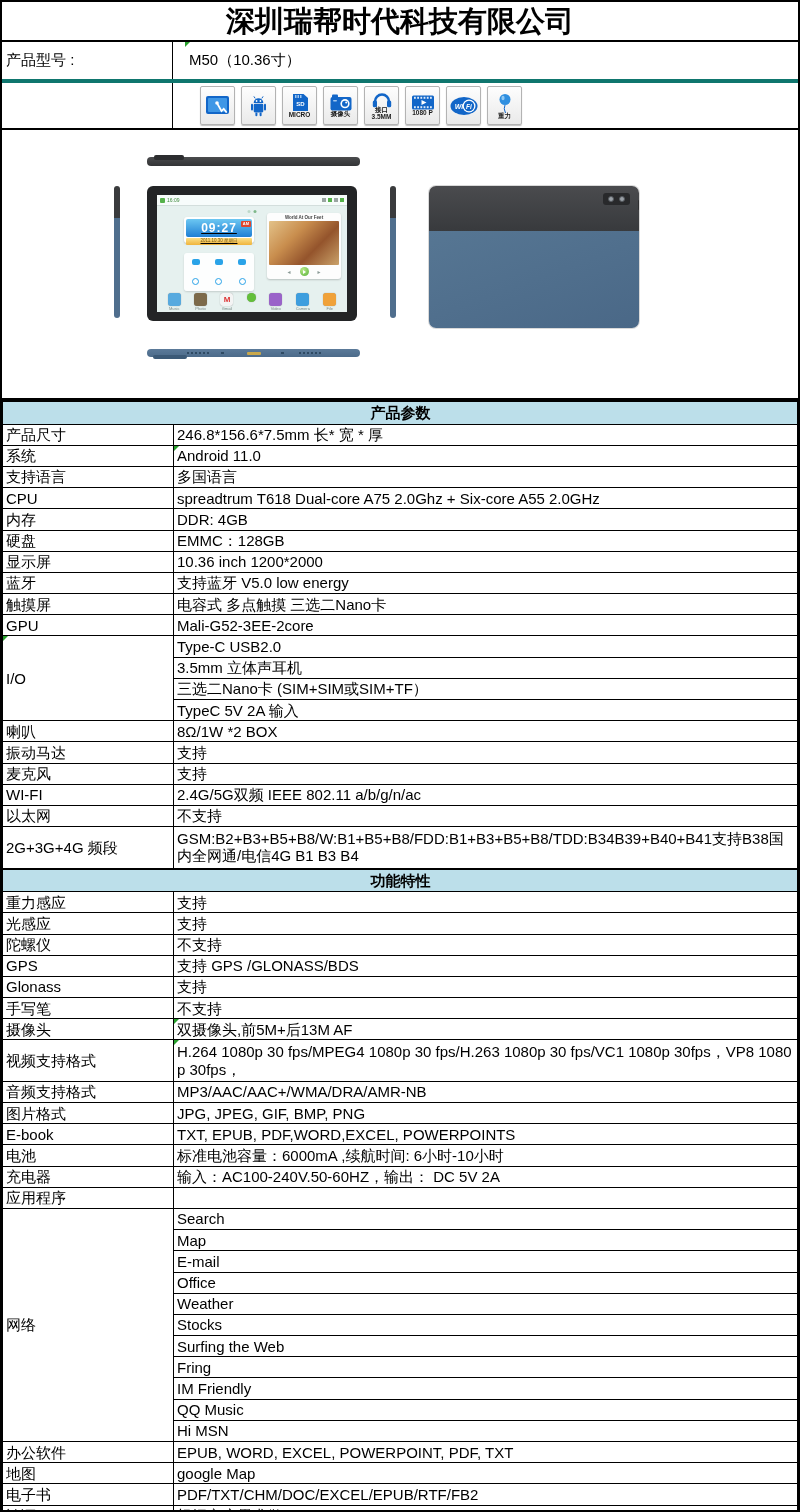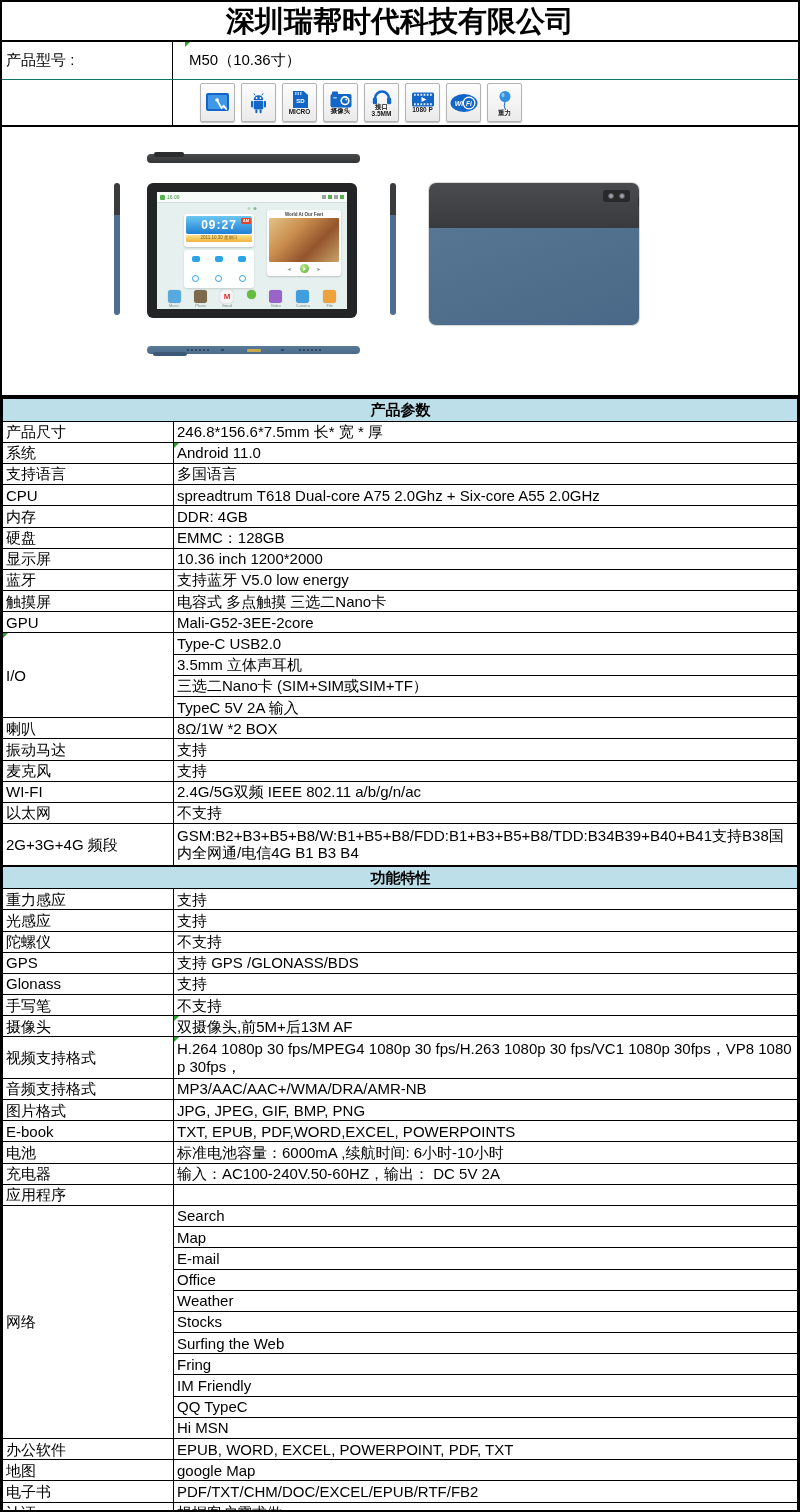--- a/index.html
+++ b/index.html
@@ -2,21 +2,21 @@
 <html><head>
 <meta charset="utf-8">
 <style>
   html,body{margin:0;padding:0;background:#fff;}
   body{font-family:"Liberation Sans","DejaVu Sans",sans-serif;color:#000;}
   .sheet{width:800px;height:1512px;border:2px solid #000;box-sizing:border-box;background:#fff;overflow:hidden;}
 
   
   .title-row{height:38px;line-height:38px;border-bottom:2px solid #000;text-align:center;font-size:29px;font-weight:bold;}
   .flexrow{display:flex;}
-  .model-row{height:37px;border-bottom:1px solid #0f766e;}
+  .model-row{height:37px;border-bottom:4px solid #0f766e;}
   .label-cell{width:171px;border-right:1px solid #000;box-sizing:border-box;display:flex;align-items:center;padding:0 4px;font-size:15px;flex:none;}
   .value-cell{flex:1;display:flex;align-items:center;padding:0 4px;font-size:15px;position:relative;margin-left:12px;}
   .icons-row{height:45px;border-bottom:2px solid #000;}
   .icons-cell{display:flex;align-items:center;gap:6px;padding-left:15px;}
   .ficon{width:35px;height:39px;border:1px solid #b3b3b3;border-radius:2px;background:linear-gradient(#fdfdfd,#eaeaea);box-shadow:0 1px 1px rgba(0,0,0,.25);display:flex;flex-direction:column;align-items:center;justify-content:center;box-sizing:border-box;}
   .ficon .glyph{display:block;line-height:0;}
   .ficon .cap{font-size:6.5px;font-weight:bold;color:#1a1a1a;text-align:center;line-height:1.05;white-space:pre-line;margin-top:-1px;}
 
   
   .images-area{height:268px;border-bottom:2px solid #000;position:relative;background:#fff;}
@@ -33,21 +33,21 @@
   .statusbar{height:10px;background:#f7fcfb;border-bottom:1px solid #d3dedc;display:flex;align-items:center;justify-content:space-between;padding:0 3px;}
   .sb-left{display:flex;align-items:center;gap:2px;}
   .sb-droid{width:5px;height:5px;background:#55b14a;border-radius:1px;display:inline-block;}
   .sb-time{font-size:5px;color:#3f8a3c;line-height:1;}
   .sb-right{display:flex;gap:2px;align-items:center;}
   .sb-ic{width:4px;height:4px;display:inline-block;background:#55b14a;}
   .sb-ic.gray{background:#9aa5a2;}
   .pager{position:absolute;left:50%;top:15px;transform:translateX(-50%);display:flex;gap:3px;}
   .pager i{width:3px;height:3px;border-radius:50%;background:#bcd8c9;}
   .pager i.on{background:#7fb88a;}
-  .clock-widget{position:absolute;left:27px;top:22px;width:70px;height:33px;background:#fff;border-radius:3px;box-shadow:0 1px 2px rgba(0,0,0,.2);padding:2px;box-sizing:border-box;}
+  .clock-widget{position:absolute;left:27px;top:22px;width:70px;height:26px;background:#fff;border-radius:3px;box-shadow:0 1px 2px rgba(0,0,0,.2);padding:2px;box-sizing:border-box;text-decoration:underline;}
   .clock-top{height:18px;background:linear-gradient(#6cc7f2,#1f7fd4);border-radius:2px;position:relative;display:flex;align-items:center;justify-content:center;}
   .clock-time{font-size:12px;font-weight:bold;color:#fff;letter-spacing:1px;line-height:1;}
   .clock-ampm{position:absolute;right:1px;top:2px;background:#e2452b;color:#fff;font-size:4px;font-weight:bold;padding:1px 2px;border-radius:1px;line-height:1;}
   .clock-date{height:7px;margin-top:1px;background:linear-gradient(#fbe089,#f0b43c);border-radius:1px;font-size:4.5px;color:#7a5a10;display:flex;align-items:center;justify-content:center;line-height:1;}
   .ctrl-panel{position:absolute;left:27px;top:58px;width:70px;height:38px;background:rgba(255,255,255,.9);border-radius:3px;box-shadow:0 1px 2px rgba(0,0,0,.15);display:grid;grid-template-columns:repeat(3,1fr);align-items:center;justify-items:center;}
   .cg{width:7px;height:7px;border:1.5px solid #2aa3e8;border-radius:50%;box-sizing:border-box;}
   .cg.filled{border:none;background:#2aa3e8;border-radius:2px;height:6px;width:8px;}
   .music-widget{position:absolute;left:110px;top:18px;width:74px;height:66px;background:#fdfdfd;border-radius:3px;box-shadow:0 1px 2px rgba(0,0,0,.2);padding:2px;box-sizing:border-box;display:flex;flex-direction:column;}
   .m-title{font-size:4.5px;font-weight:bold;color:#444;text-align:center;line-height:1.2;}
   .m-photo{flex:1;margin:1px 0;border-radius:1px;background:linear-gradient(135deg,#e3c289,#c98e4e 35%,#94542c 65%,#caa26a);}
@@ -461,21 +461,21 @@
         <tr class="spec-row">
           <td class="value-col"><span>Surfing the Web</span></td>
         </tr>
         <tr class="spec-row">
           <td class="value-col"><span>Fring</span></td>
         </tr>
         <tr class="spec-row">
           <td class="value-col"><span>IM  Friendly</span></td>
         </tr>
         <tr class="spec-row">
-          <td class="value-col"><span>QQ TypeC</span></td>
+          <td class="value-col"><span>QQ Music</span></td>
         </tr>
         <tr class="spec-row">
           <td class="value-col"><span>Hi MSN</span></td>
         </tr>
         <tr class="spec-row">
           <td class="label-col"><span>办公软件</span></td>
           <td class="value-col"><span>EPUB, WORD, EXCEL, POWERPOINT, PDF, TXT</span></td>
         </tr>
         <tr class="spec-row">
           <td class="label-col"><span>地图</span></td>

